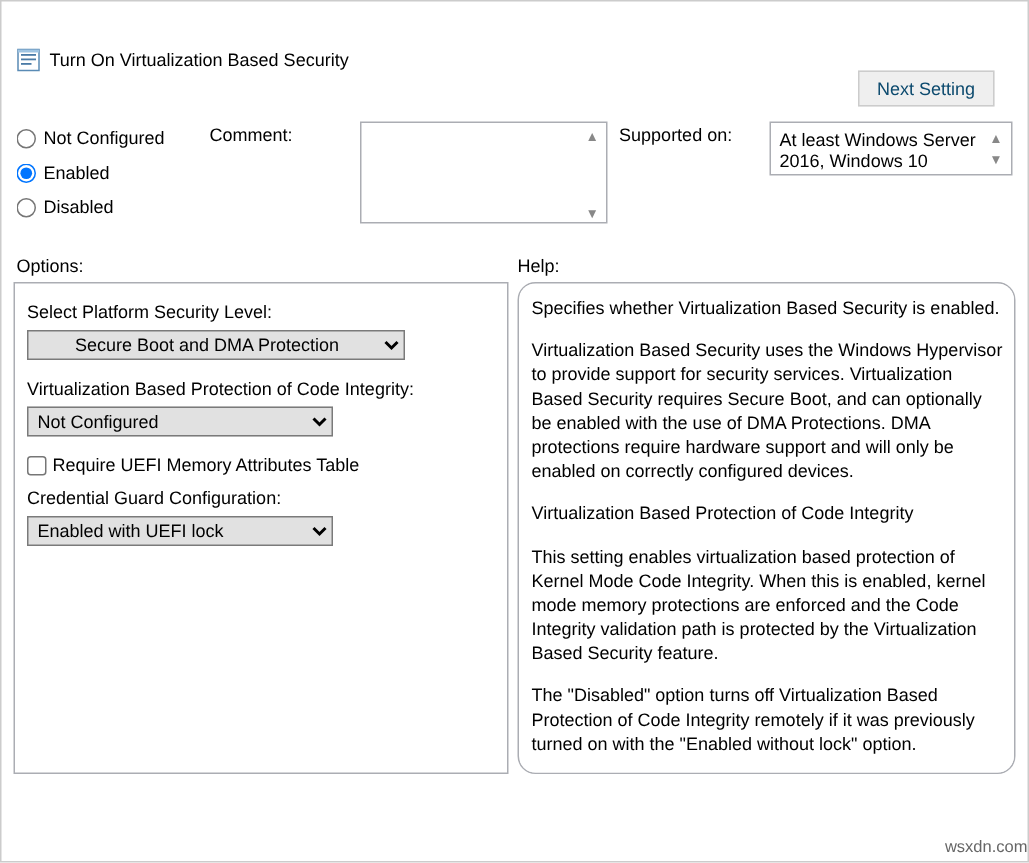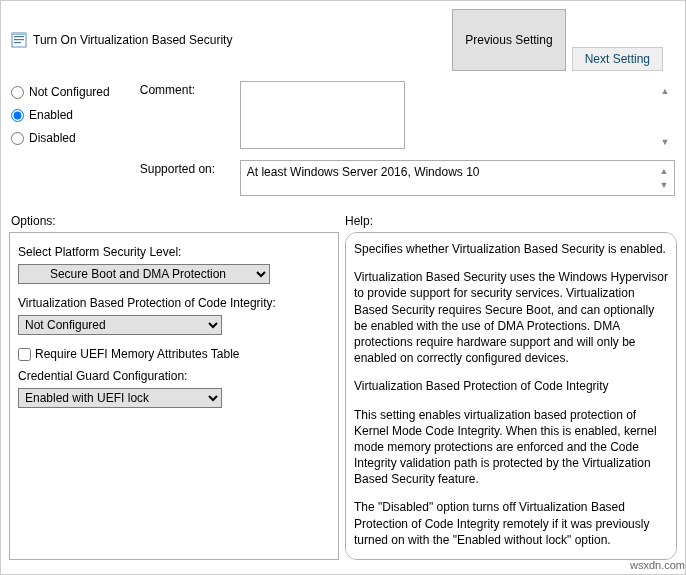--- a/index.html
+++ b/index.html
@@ -55,21 +55,21 @@
       display: flex;
       padding: 6px 10px 0;
       gap: 30px;
     }
     .radio-group { display: flex; flex-direction: column; gap: 9px; padding-top: 4px; }
     .radio-item { display: flex; align-items: center; gap: 5px; cursor: pointer; white-space: nowrap; }
     .radio-item input { margin: 0; }
     .fields {
       flex: 1;
       display: flex;
-      flex-direction: column;
+      flex-direction: row;
       gap: 8px;
     }
     .field-row { display: flex; align-items: flex-start; gap: 8px; }
     .field-label { width: 92px; padding-top: 2px; }
     .comment-area {
       flex: 1;
       height: 68px;
       border: 1px solid #abadb3;
       resize: none;
       font-family: inherit;
@@ -153,21 +153,20 @@
     <svg viewBox="0 0 16 16" width="16" height="16">
       <rect x="1" y="1" width="14" height="14" fill="#fff" stroke="#5a8bb5" stroke-width="1"></rect>
       <rect x="3" y="4" width="10" height="1.2" fill="#4a7aa6"></rect>
       <rect x="3" y="7" width="10" height="1.2" fill="#4a7aa6"></rect>
       <rect x="3" y="10" width="7" height="1.2" fill="#4a7aa6"></rect>
       <rect x="1" y="1" width="14" height="2" fill="#9fc4e2"></rect>
     </svg>
   </span>
   <span class="title-text">Turn On Virtualization Based Security</span>
   <div class="nav-buttons">
-    <button class="btn">Previous Setting</button>
     <button class="btn" disabled="">Next Setting</button>
   </div>
 </div>
 
 <div class="radio-row">
   <div class="radio-group">
     <label class="radio-item">
       <input type="radio" name="state" style="">
       <span>Not Configured</span>
     </label>

